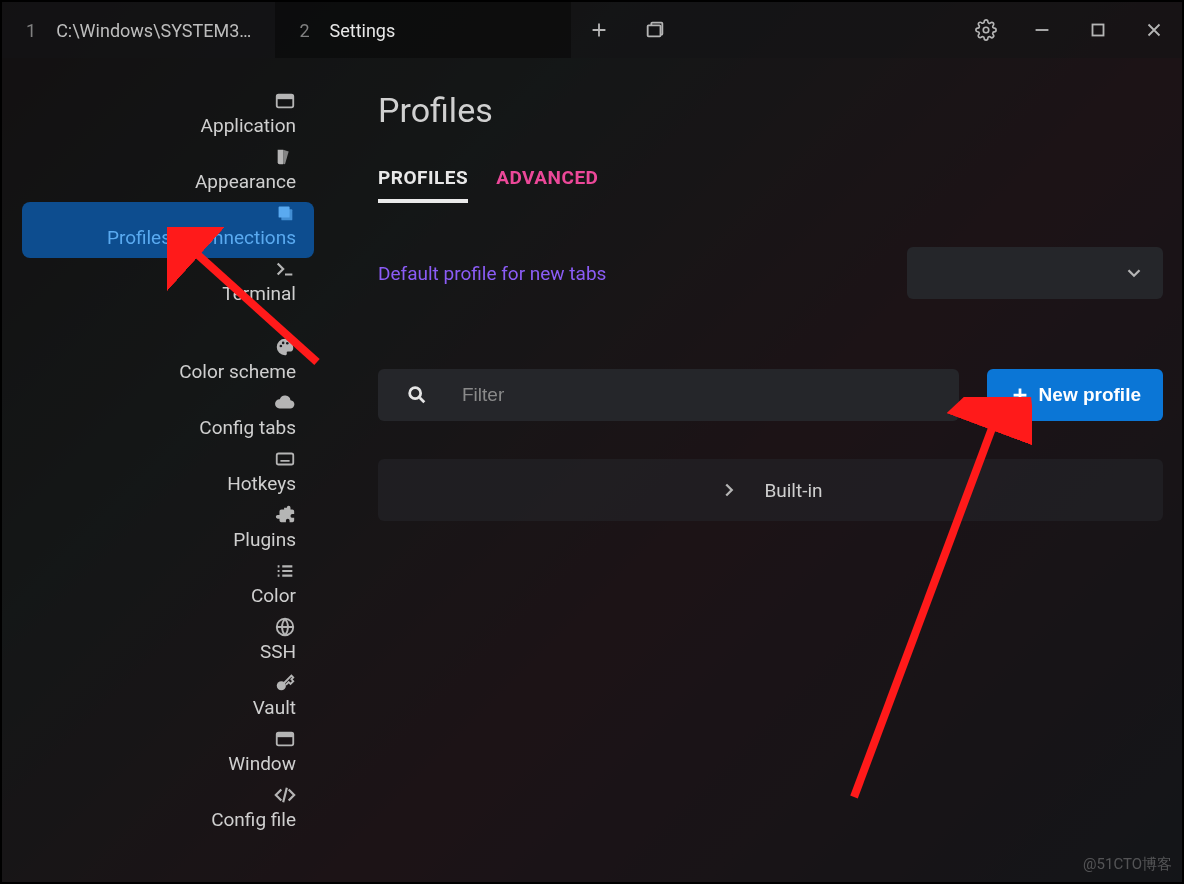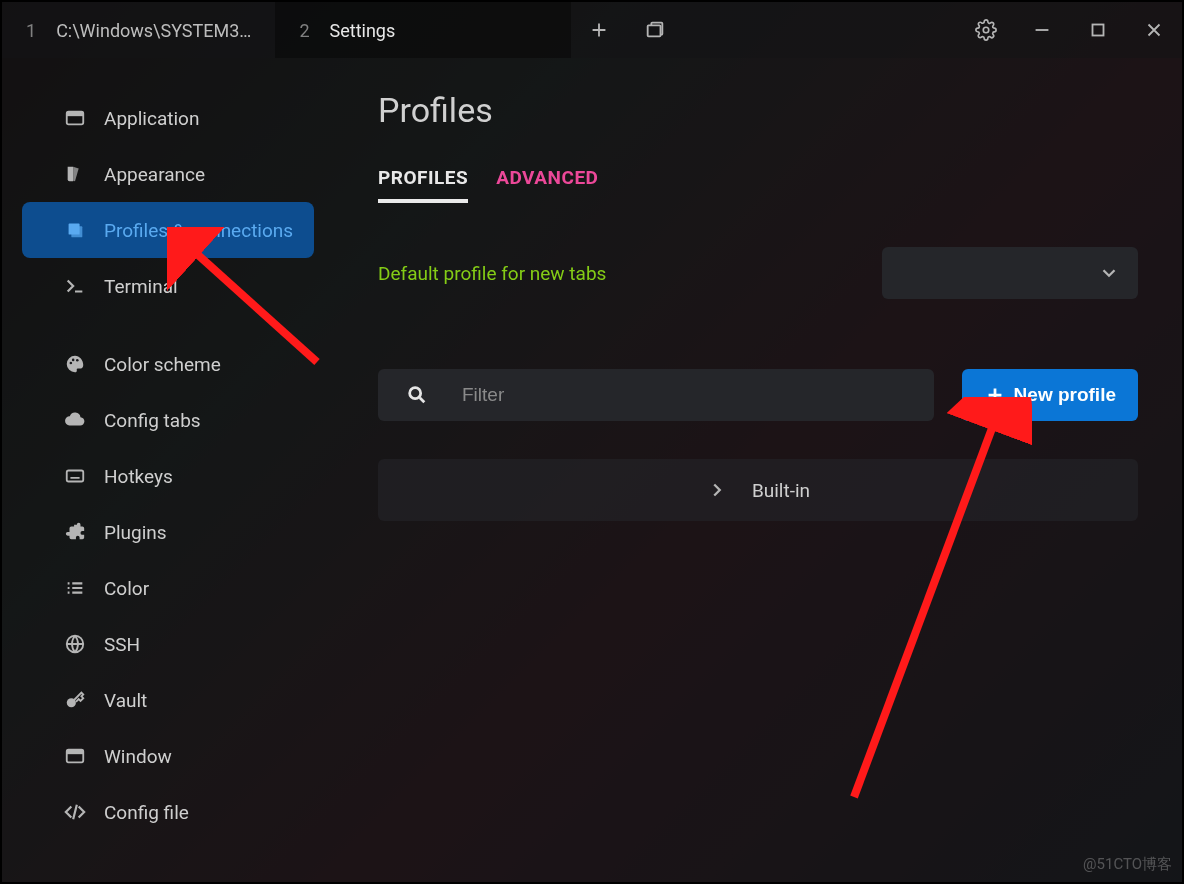--- a/index.html
+++ b/index.html
@@ -9,33 +9,33 @@
     .frame { position: relative; z-index: 2; width: 100%; height: 100%; display: flex; flex-direction: column; }
     .titlebar { height: 56px; display: flex; align-items: stretch; background: rgba(20,20,22,0.55); }
     .tab { display: flex; align-items: center; padding: 0 24px; color: #bdbdbd; font-size: 18px; gap: 16px; cursor: pointer; }
     .tab .num { color: #808080; font-size: 18px; margin-right: 4px; }
     .tab.active { background: rgba(0,0,0,0.35); color: #e8e8e8; }
     .titlebar-spacer { flex: 1; }
     .title-controls { display: flex; align-items: center; }
     .title-btn { width: 56px; height: 56px; display: flex; align-items: center; justify-content: center; color: #a8a8a8; cursor: pointer; }
     .body { flex: 1; display: flex; }
     .sidebar { width: 332px; padding-top: 32px; }
-    .side-item { display: flex; align-items: center; height: 56px; padding: 0 18px 0 42px; gap: 18px; color: #cfcfcf; font-size: 19px; cursor: pointer; border-radius: 8px; margin: 0 20px; }
+    .side-item { display: flex; align-items: flex-end; height: 56px; padding: 0 18px 0 42px; gap: 2px; color: #cfcfcf; font-size: 19px; cursor: pointer; border-radius: 8px; margin: 0 20px; flex-direction: column; }
     .side-item.active { background: #0d4d8f; color: #5aaaf0; }
     .side-item.active .icon { color: #5aaaf0; }
     .side-group-gap { height: 22px; }
     .icon { width: 22px; height: 22px; display: inline-flex; align-items: center; justify-content: center; color: #b5b5b5; flex-shrink: 0; }
     .icon svg { width: 22px; height: 22px; }
-    .main { flex: 1; padding: 32px 44px 0 44px; }
+    .main { flex: 1; padding: 32px 19px 0 44px; }
     .page-title { font-size: 34px; font-weight: 400; color: #d0d0d0; margin-bottom: 36px; }
     .subtabs { display: flex; gap: 28px; margin-bottom: 44px; }
     .subtab { font-size: 19px; font-weight: 700; letter-spacing: 0.5px; color: #ec4899; padding-bottom: 10px; cursor: pointer; text-transform: uppercase; }
     .subtab.active { color: #e8e8e8; border-bottom: 4px solid #eaeaea; }
     .row-default { display: flex; align-items: center; margin-bottom: 70px; }
-    .row-label { font-size: 19px; color: #84cc16; flex: 1; }
+    .row-label { font-size: 19px; color: #8b5cf6; flex: 1; }
     .select { width: 256px; height: 52px; background: #25262a; border-radius: 6px; display: flex; align-items: center; justify-content: flex-end; padding: 0 18px; color: #bbb; cursor: pointer; }
     .filter-row { display: flex; gap: 28px; margin-bottom: 38px; }
     .filter-box { flex: 1; height: 52px; background: #25262a; border-radius: 6px; display: flex; align-items: center; padding: 0 28px; gap: 34px; }
     .filter-input { flex: 1; background: transparent; border: none; outline: none; color: #cfcfcf; font-size: 19px; }
     .filter-input::placeholder { color: #8a8a8a; }
     .new-btn { height: 52px; padding: 0 22px; background: #0b76d6; color: #fff; border: none; border-radius: 6px; font-size: 19px; display: flex; align-items: center; gap: 8px; cursor: pointer; font-weight: bold; }
     .profile-group { height: 62px; background: rgba(35,36,40,0.65); border-radius: 6px; display: flex; align-items: center; padding: 0 28px; gap: 24px; color: #cfcfcf; font-size: 19px; cursor: pointer; justify-content: center; }
     .watermark { position: absolute; right: 10px; bottom: 8px; z-index: 3; color: rgba(200,200,200,0.35); font-size: 15px; margin-left: 24px; }
     .annot-arrow { position: absolute; z-index: 4; pointer-events: none; }
   </style>

